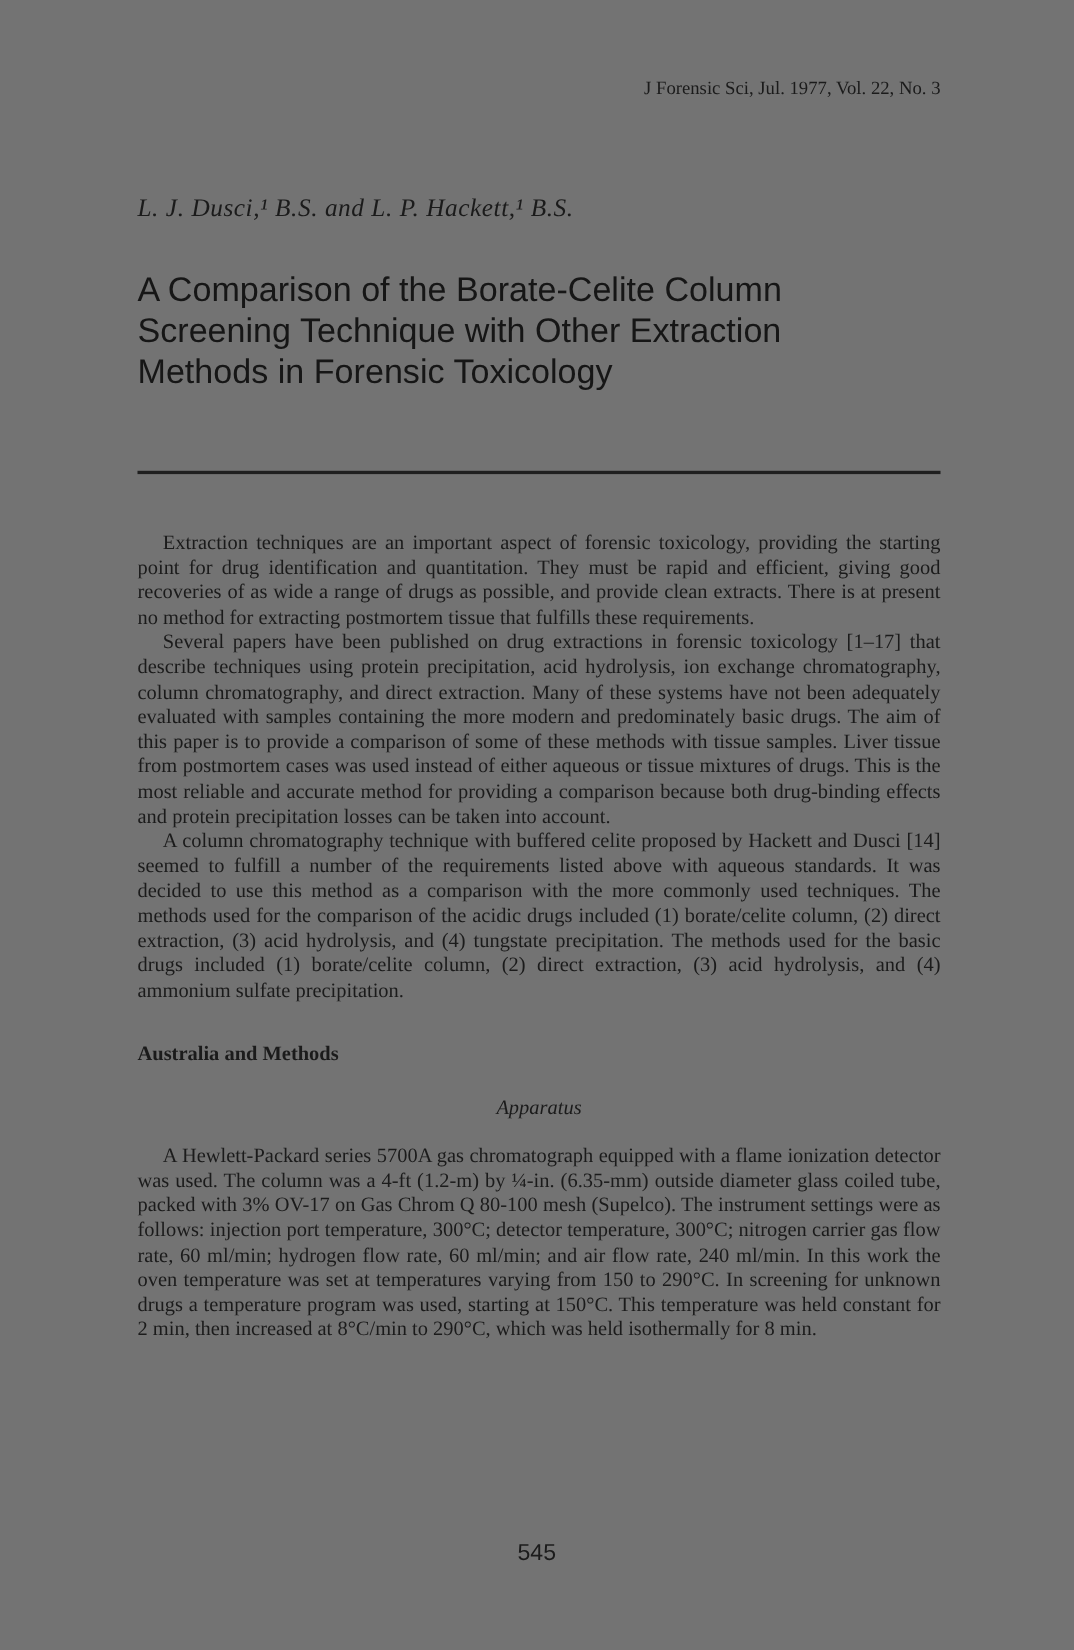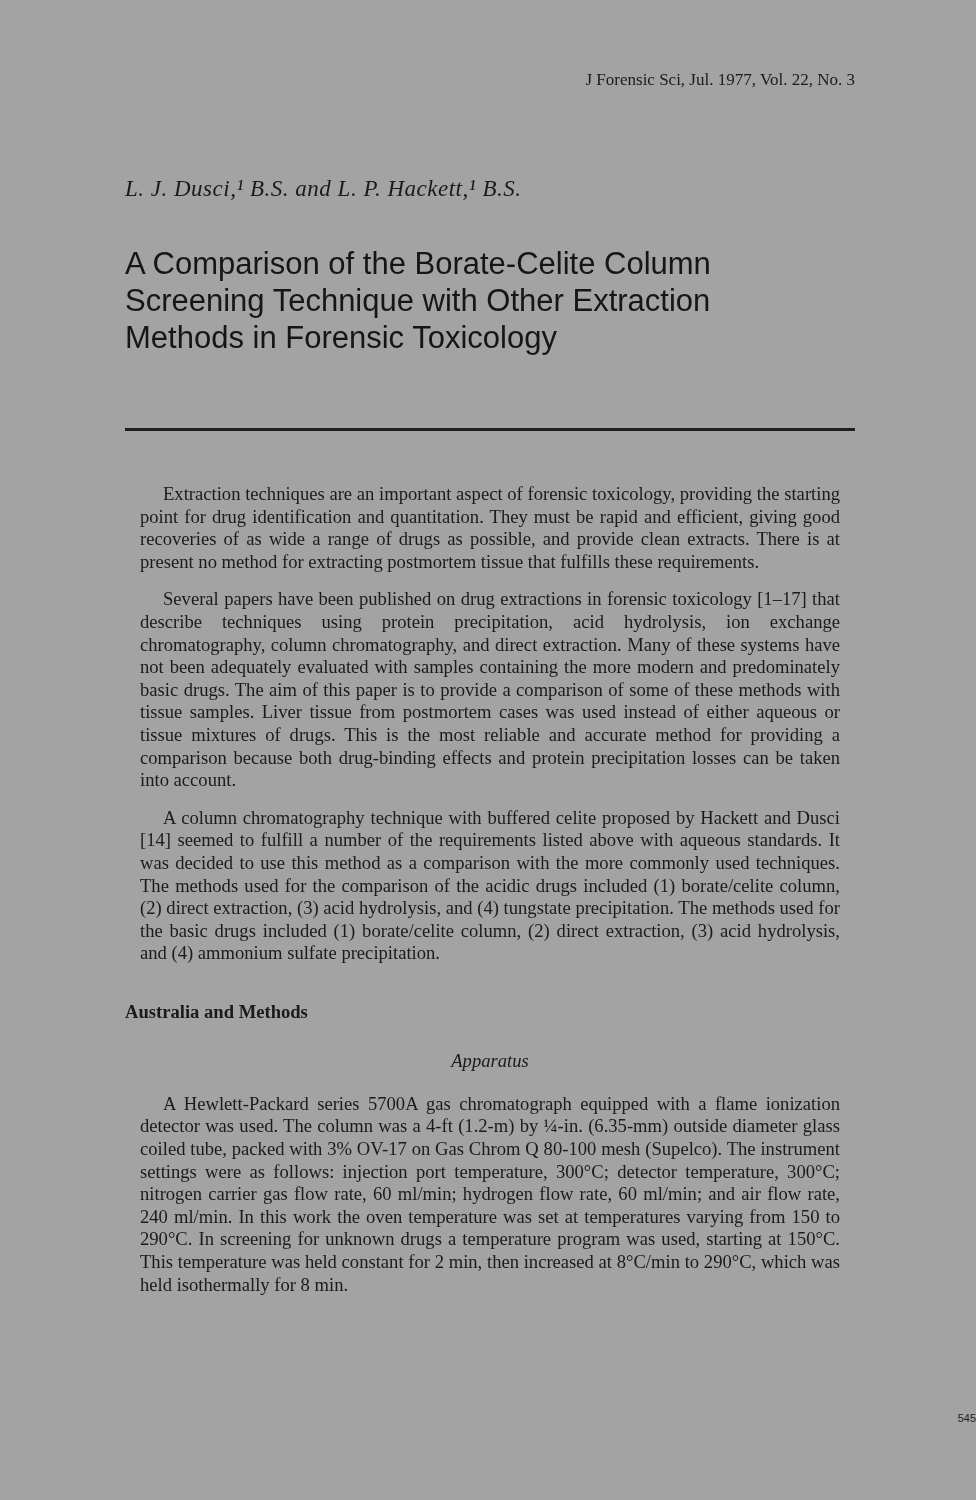--- a/index.html
+++ b/index.html
@@ -5,21 +5,21 @@
   html, body {
     margin: 0;
     padding: 0;
     background: #e8e8e8;
   }
   .page {
     position: relative;
     width: 976px;
     height: 1500px;
     margin: 0 auto;
-    background: #a3a3a3;
+    background: #737373;
     box-sizing: border-box;
     padding: 0 121px 0 125px;
     font-family: "Liberation Serif", serif;
     color: #1b1b1b;
     overflow: hidden;
   }
   .running-head {
     margin-top: 70px;
     text-align: right;
     font-size: 17px;
@@ -49,21 +49,21 @@
   }
   .body-text {
     margin-top: 52px;
   }
   .body-text p,
   .apparatus-par {
     font-size: 18.6px;
     line-height: 22.6px;
     text-align: justify;
     text-indent: 23px;
-    margin: 15px;
+    margin: 0;
   }
   .section-heading {
     margin: 36px 0 0 0;
     font-size: 18.6px;
     line-height: 22px;
     font-weight: bold;
   }
   .subsection-heading {
     margin: 27px 0 0 0;
     font-size: 18.6px;
@@ -84,23 +84,23 @@
     margin: 0;
     text-align: justify;
   }
   .footnote-received { text-indent: 20px; }
   .footnote-affiliation { text-indent: 10px; }
   .page-number {
     position: absolute;
     left: 0;
     right: 0;
     bottom: 76px;
-    text-align: right;
+    text-align: center;
     font-family: "Liberation Sans", sans-serif;
-    font-size: 11px;
+    font-size: 21px;
     color: #1b1b1b;
   }
 </style>
 </head>
 <body>
 
 <div class="page">
 
   <div class="running-head">J Forensic Sci, Jul. 1977, Vol. 22, No. 3</div>
 

